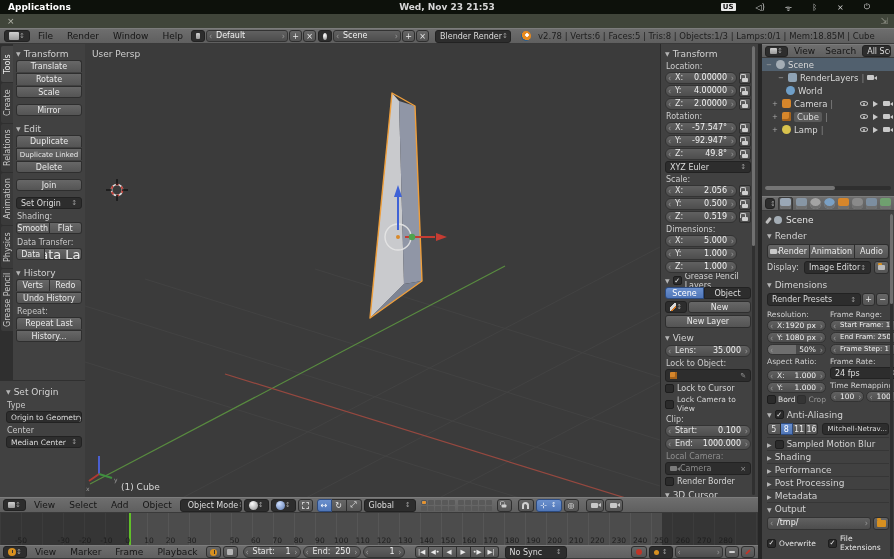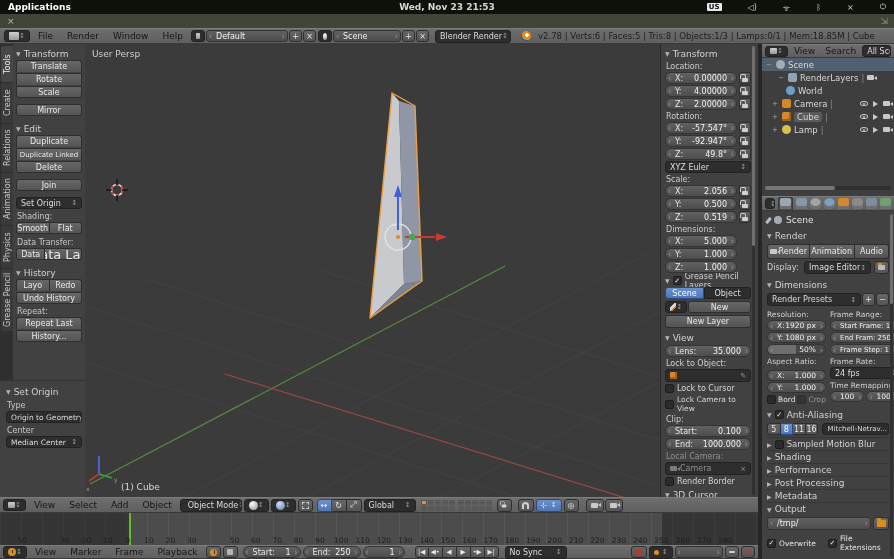--- a/index.html
+++ b/index.html
@@ -11,21 +11,21 @@
   
   .btn{background:linear-gradient(#676767,#545454);border:1px solid #2e2e2e;border-radius:3px;
        color:#eaeaea;display:flex;align-items:center;justify-content:center;height:12px;font-size:8px;overflow:hidden;white-space:nowrap}
   .btn.joined-top{border-radius:3px 3px 0 0;border-bottom:none}
   .btn.joined-mid{border-radius:0;border-bottom:none}
   .btn.joined-bot{border-radius:0 0 3px 3px}
   .dd{background:#2d2d2d;border:1px solid #222;border-radius:3px;color:#ddd;display:flex;align-items:center;
       height:13px;padding:0 4px;font-size:8px;overflow:hidden;white-space:nowrap}
   .dd .arr{margin-left:auto;color:#9a9a9a;font-size:7px}
   .nf{background:linear-gradient(#616161,#4d4d4d);border:1px solid #333;border-radius:7px;height:12px;
-      display:flex;align-items:center;padding:0 9px;font-size:8px;color:#f2f2f2;position:relative;overflow:hidden;white-space:nowrap}
+      display:flex;align-items:flex-start;padding:0 9px;font-size:8px;color:#f2f2f2;position:relative;overflow:hidden;white-space:nowrap}
   .nf .lb{color:#e6e6e6}.nf .vl{margin-left:auto}
   .nf:before{content:"‹";position:absolute;left:2px;top:0;color:#9b9b9b;font-size:8px;line-height:11px}
   .nf:after{content:"›";position:absolute;right:2px;top:0;color:#9b9b9b;font-size:8px;line-height:11px}
   .ph{height:13px;display:flex;align-items:center;color:#d2d2d2;font-size:9px;gap:3px}
   .ph:before{content:"▼";font-size:6px;color:#b5b5b5}
   .ph.closed:before{content:"▶"}
   .cb{width:9px;height:9px;background:#2b2b2b;border:1px solid #1d1d1d;border-radius:2px;
       display:inline-flex;align-items:center;justify-content:center;color:#ececec;font-size:7px;flex:none}
   .cb.on:after{content:"✓"}
   .hmenu{color:#161616;padding:0 6px;font-size:9px;white-space:nowrap}
@@ -92,21 +92,21 @@
   .scroll-v>div{width:3px;background:#707070;border-radius:2px}
 </style>
 </head>
 <body>
 
 <div id="root">
 
   <div class="abs" id="sysbar">
     <span style="font-weight:bold;padding:0 8px;color:#fff">Applications</span>
     <span style="position:absolute;left:50%;transform:translateX(-50%);font-weight:bold">Wed, Nov 23  21:53</span>
-    <span style="margin-left:auto;display:flex;gap:26px;align-items:center;padding-right:8px">
+    <span style="margin-left:auto;display:flex;gap:20px;align-items:center;padding-right:24px">
       <span style="background:#e8e8e8;color:#111;font-size:7px;padding:0 2px;border-radius:1px;font-weight:bold">US</span>
       <span style="color:#cfcfcf;font-size:8px">◁)</span>
       <span style="color:#cfcfcf;font-size:8px">ᯤ</span>
       <span style="color:#cfcfcf;font-size:8px">ᛒ</span>
       <span style="color:#cfcfcf;font-size:8px">⨯</span>
       <span style="color:#cfcfcf;font-size:8px">⏻</span>
     </span>
   </div>
 
   <div class="abs" id="titlebar">
@@ -191,21 +191,21 @@
     <div class="shelflabel">Data Transfer:</div>
     <div class="row" style="gap:0">
       <div class="btn tsbtn" style="flex:1;border-radius:3px 0 0 3px">Data</div>
       <div class="btn tsbtn" style="flex:1.3;border-radius:0 3px 3px 0;border-left:none;font-size:13px">Data Layo</div>
     </div>
     <div class="sep8"></div>
     <div class="ph">
         <span>History</span>
       </div>
     <div class="row" style="gap:0">
-      <div class="btn tsbtn" style="flex:1;border-radius:3px 0 0 0;border-bottom:none">Layo</div>
+      <div class="btn tsbtn" style="flex:1;border-radius:3px 0 0 0;border-bottom:none">Verts</div>
       <div class="btn tsbtn" style="flex:1;border-radius:0 3px 0 0;border-left:none;border-bottom:none">Redo</div>
     </div>
     <div class="btn tsbtn joined-bot">Undo History</div>
     <div class="shelflabel">Repeat:</div>
     <div class="btn tsbtn joined-top">Repeat Last</div>
     <div class="btn tsbtn joined-bot">History...</div>
   </div>
 
   <div class="abs" id="opanel">
     <div class="ph">

